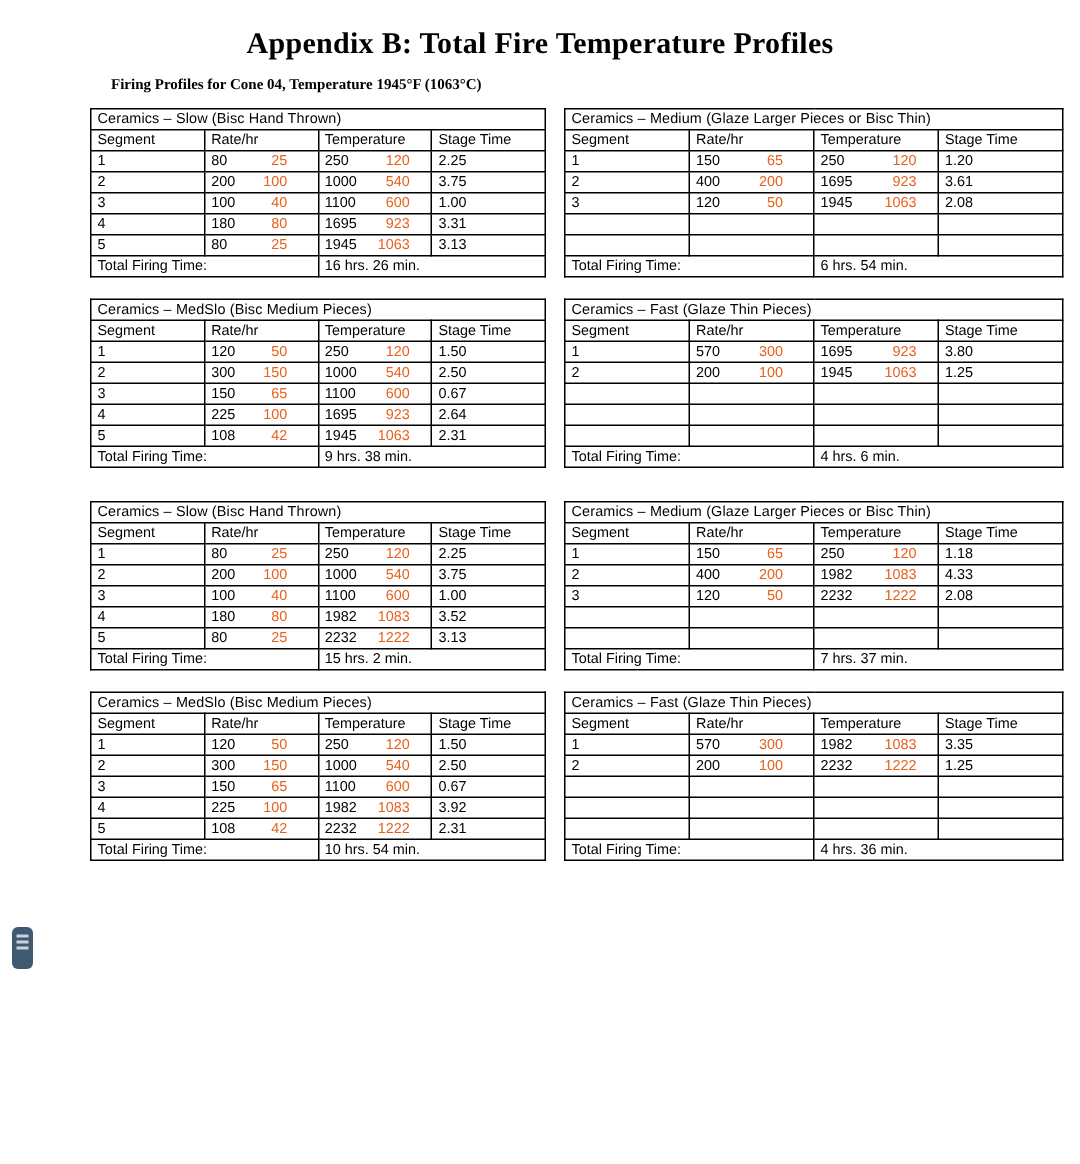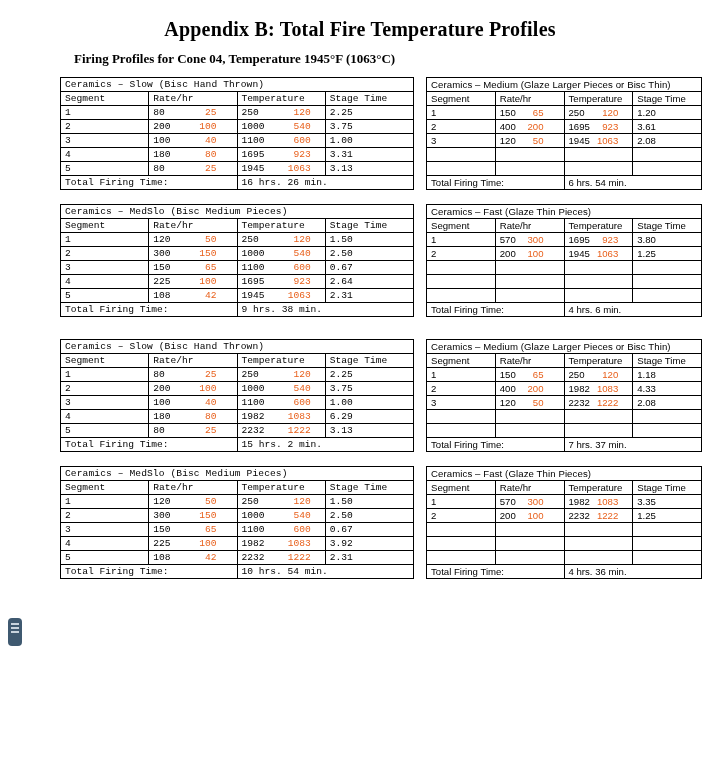--- a/index.html
+++ b/index.html
@@ -23,21 +23,21 @@
   .doc-title {
     text-align: center;
     font-family: "Liberation Serif", serif;
     font-weight: bold;
     font-size: 20px;
     margin-top: 18px;
     letter-spacing: 0.2px;
   }
   .section-caption {
     font-family: "Liberation Serif", serif;
-    font-size: 13px;
+    font-size: 10px;
     font-weight: bold;
     margin-left: 74px;
     margin-top: 10px;
   }
   .grid {
     position: relative;
     margin-top: 10px;
   }
   .row-tables {
     display: flex;
@@ -45,22 +45,22 @@
     gap: 12px;
     padding-left: 60px;
     margin-bottom: 14px;
   }
   table.profile {
     border-collapse: collapse;
     table-layout: fixed;
     font-size: 9.6px;
     background: #fff;
   }
-  table.profile.left { width: 354px; font-family: Liberation Mono, monospace; }
-  table.profile.right { width: 276px; }
+  table.profile.left { width: 304px; }
+  table.profile.right { width: 333px; }
 
   table.profile td, table.profile th {
     border: 1px solid #000;
     padding: 1px 4px;
     height: 14px;
     vertical-align: middle;
     font-weight: normal;
     text-align: left;
     box-sizing: border-box;
   }
@@ -552,21 +552,21 @@
                   <span class="num-a">180</span>
                   <span class="orange num-b">80</span>
                 </div>
               </td>
           <td>
                 <div class="cell-pair temp-pair">
                   <span class="num-a">1982</span>
                   <span class="orange num-b">1083</span>
                 </div>
               </td>
-          <td>6.29</td>
+          <td>3.52</td>
         </tr>
         <tr>
           <td>5</td>
           <td>
                 <div class="cell-pair">
                   <span class="num-a">80</span>
                   <span class="orange num-b">25</span>
                 </div>
               </td>
           <td>

